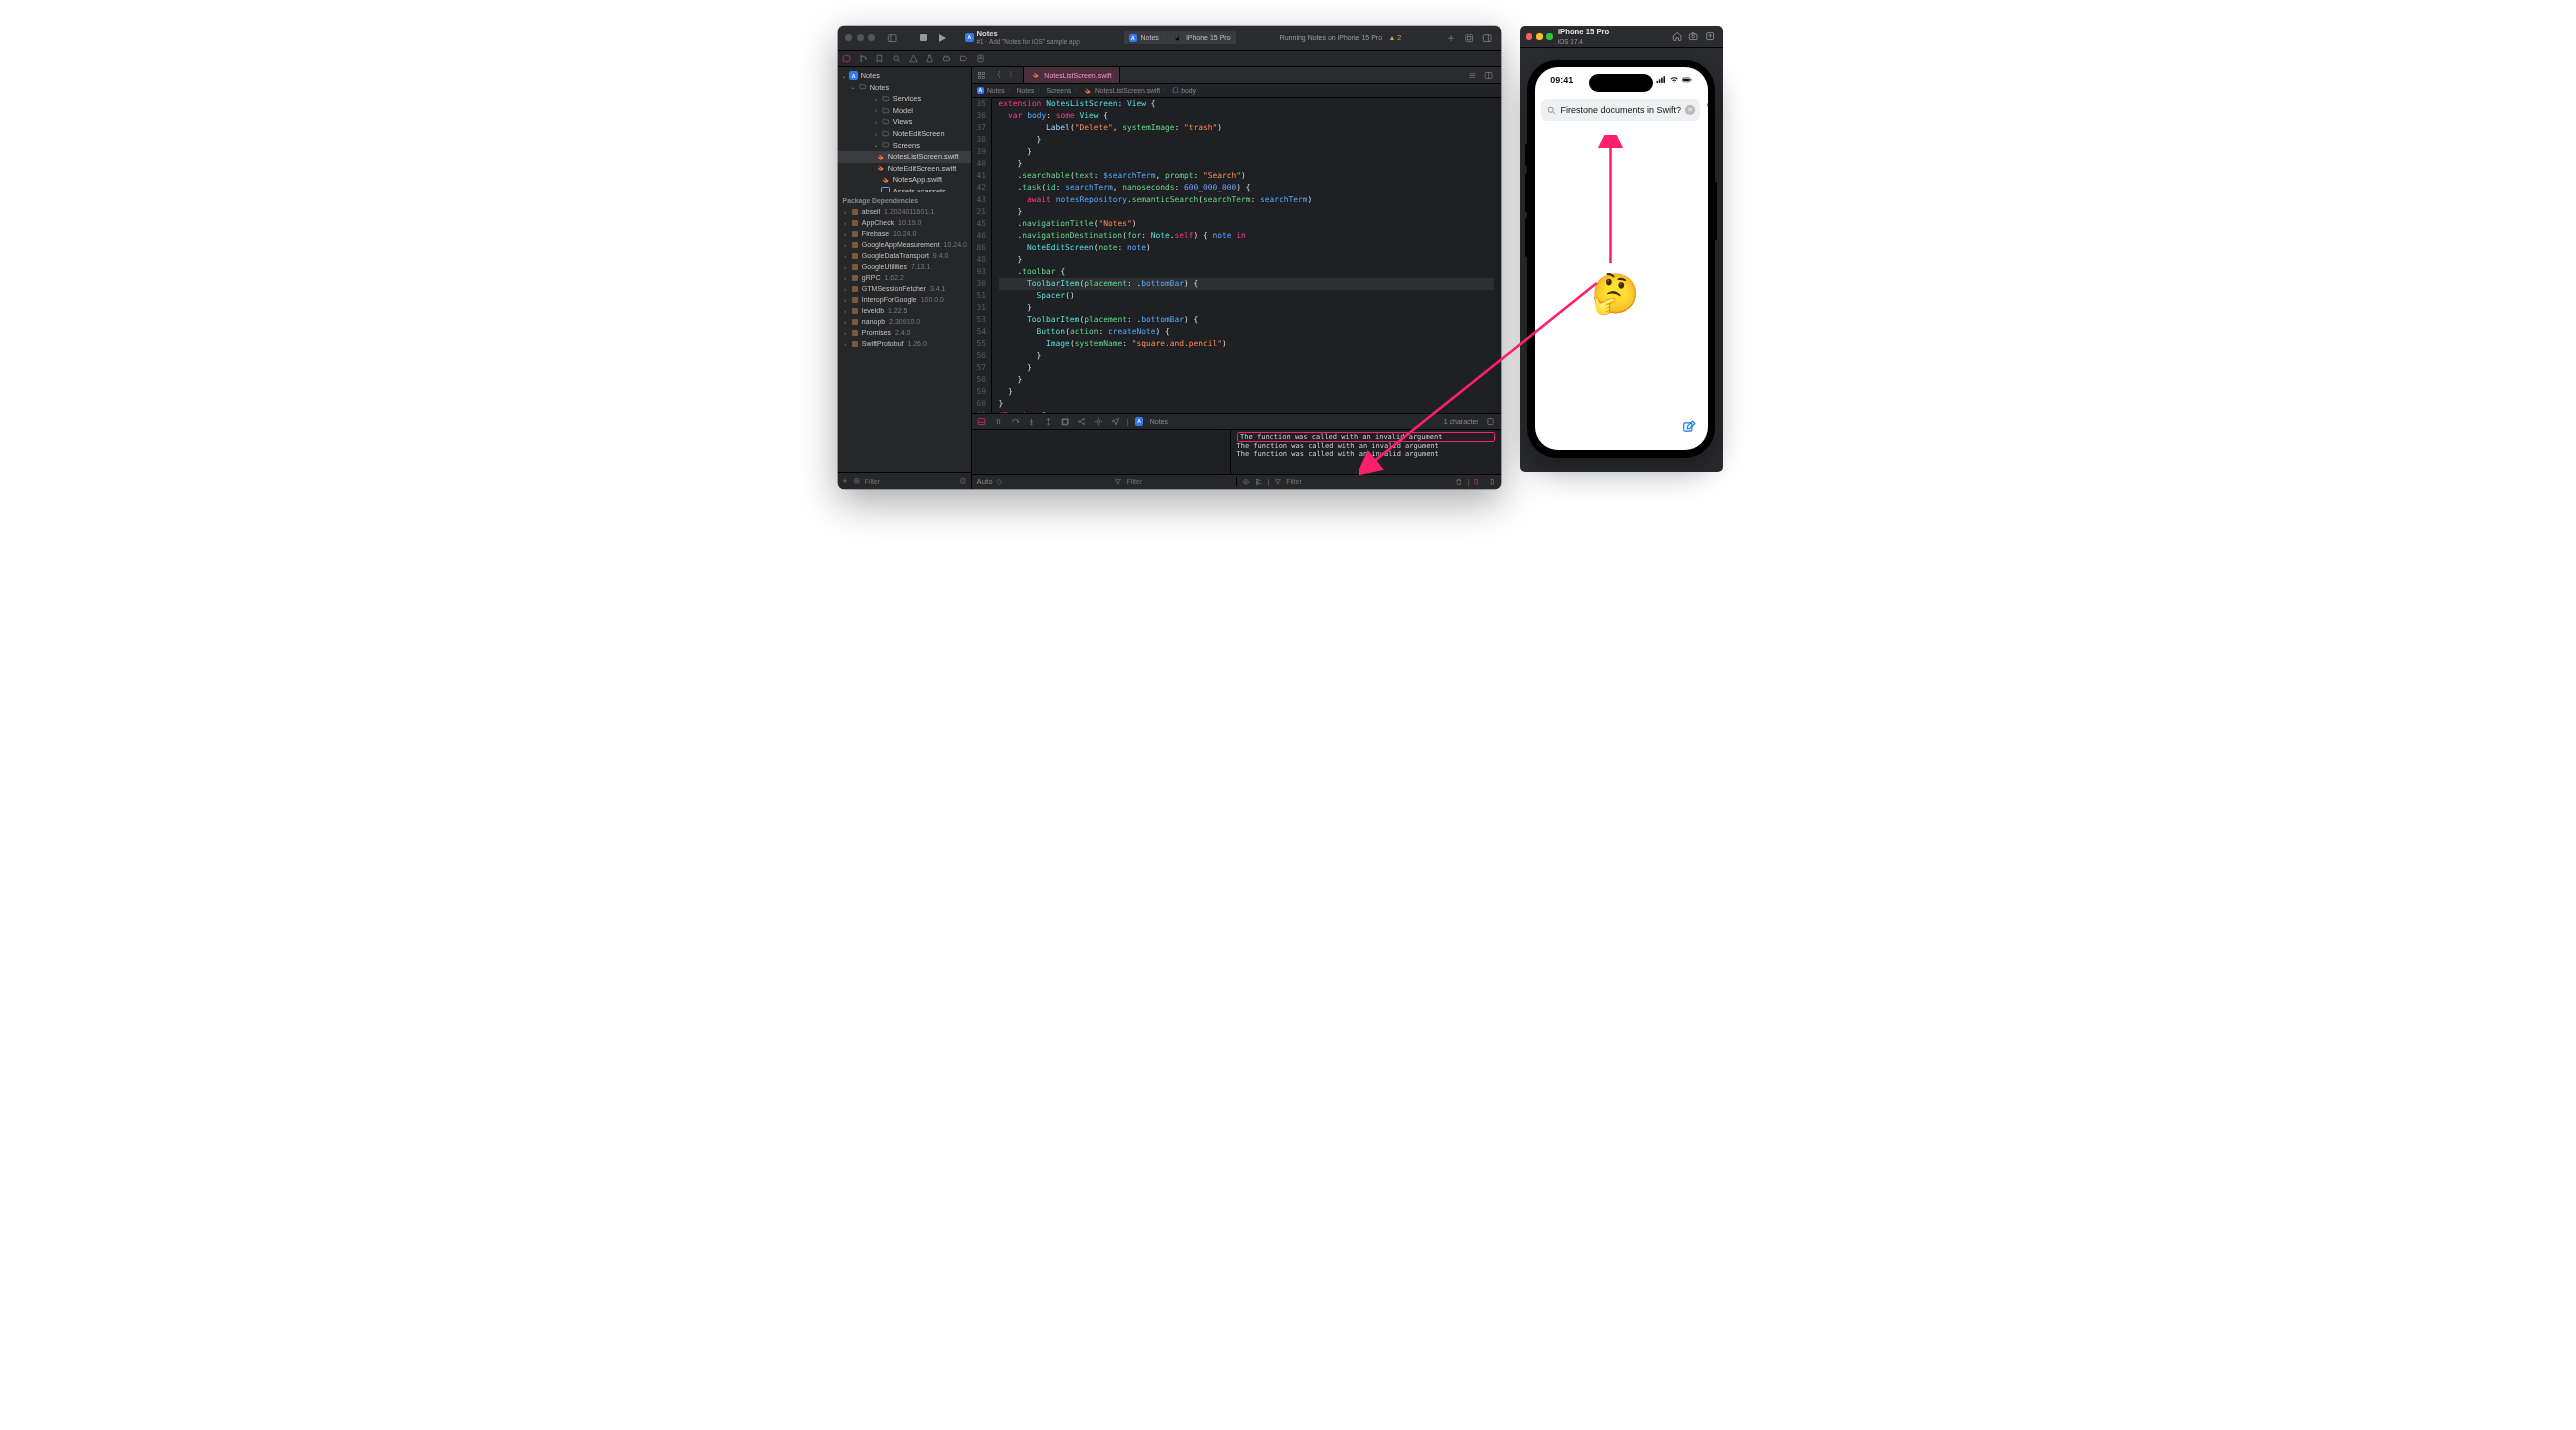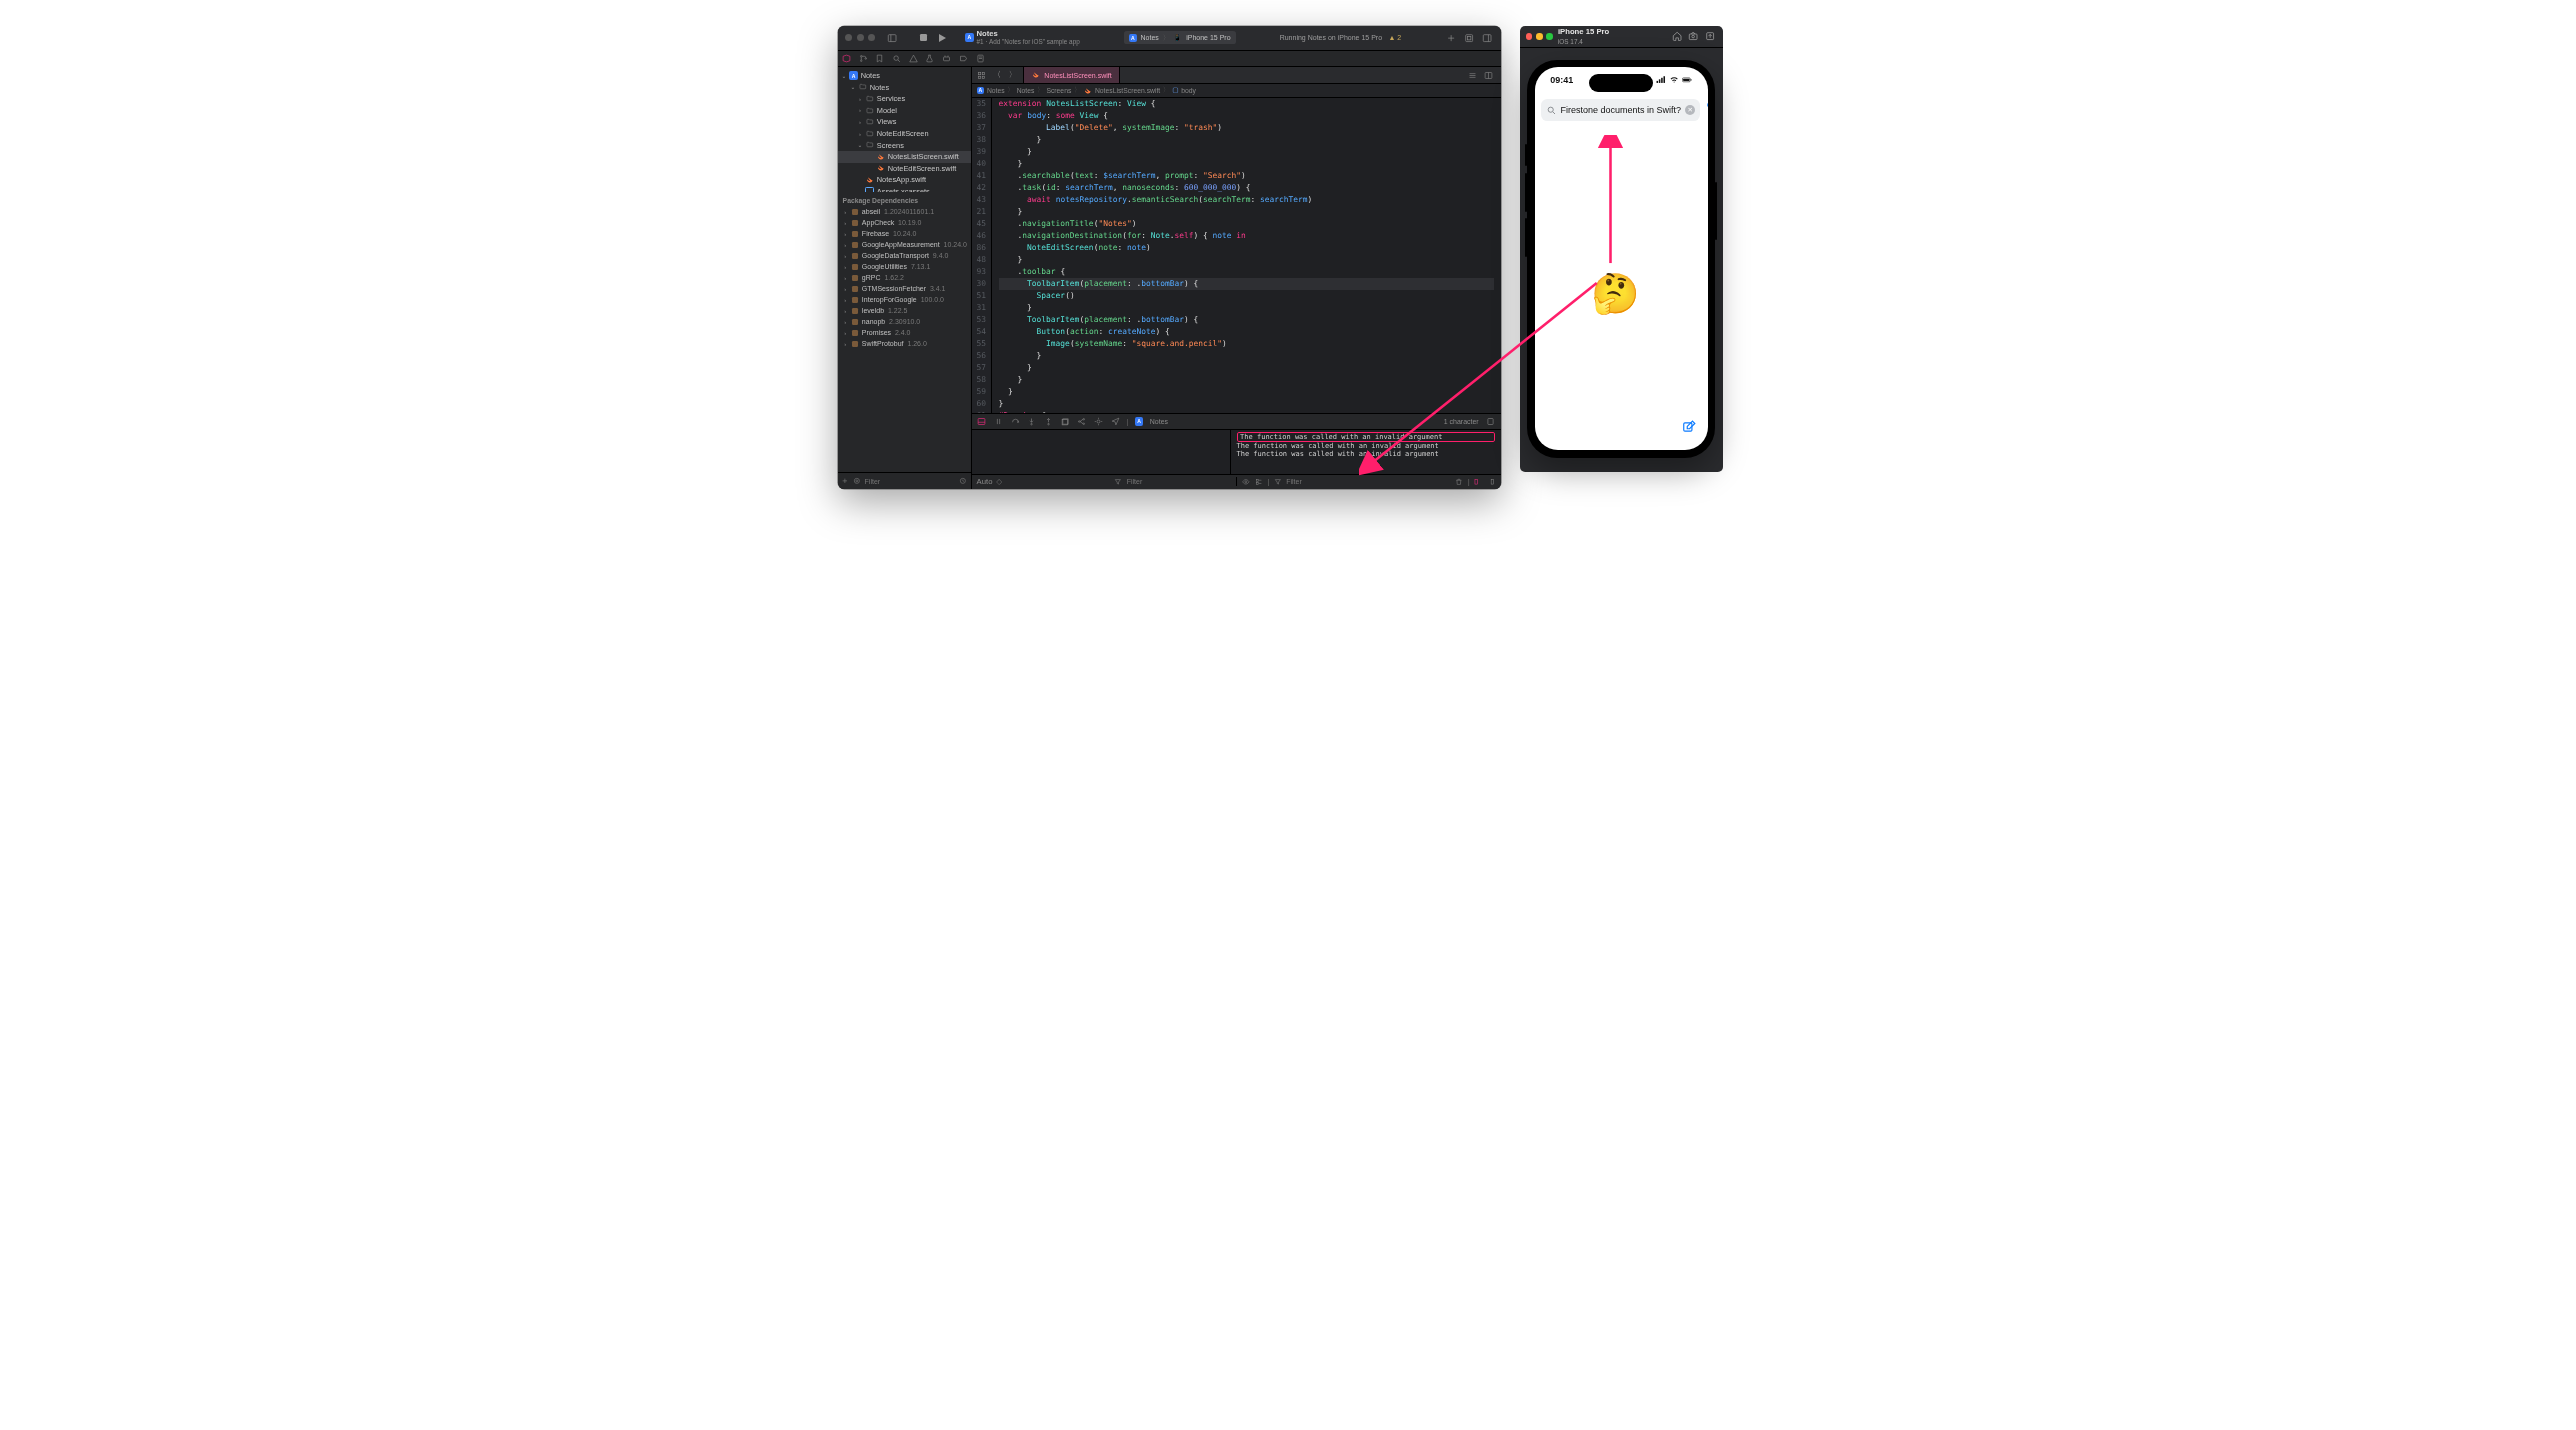--- a/index.html
+++ b/index.html
@@ -82,21 +82,21 @@
 
   .xcode-body { flex:1; display:flex; min-height:0; }
 
   
   .sidebar {
     width: 134px; background:#262729; border-right:0.6px solid #000;
     display:flex; flex-direction:column; font-size:7.4px; color:#c7c7c7;
   }
   .tree { flex:1; overflow:auto; padding:2.6px 0; }
   .row { display:flex; align-items:center; height:11.6px; padding:0 2.6px; gap:2.6px; white-space:nowrap; }
-  .row.depth0{padding-left:3.9px;} .row.depth1{padding-left:13px;} .row.depth2{padding-left:20px;}
+  .row.depth0{padding-left:3.9px;} .row.depth1{padding-left:13px;} .row.depth2{padding-left:36px;}
   .row.depth3{padding-left:31px;}
   .chevron { width:5.1px; color:#888; font-size:5.8px; display:inline-block; text-align:center;}
   .icn { width:9px;height:9px; display:flex;align-items:center;justify-content:center; flex-shrink:0; }
   .icn.app { background:#3478f6; border-radius:1.9px;}
   .icn.app::after{content:"A"; color:#fff; font-size:5.1px; font-weight:700;}
   .icn.folder { color:#8c8c8c; }
   .icn.folder svg{width:7.7px;height:7.7px;stroke:currentColor;fill:none;stroke-width:1.5;}
   .icn.swift { color:#ff7a3d; }
   .icn.swift svg{width:7.7px;height:7.7px;fill:currentColor;}
   .icn.assets { color:#5aa8ff;}

